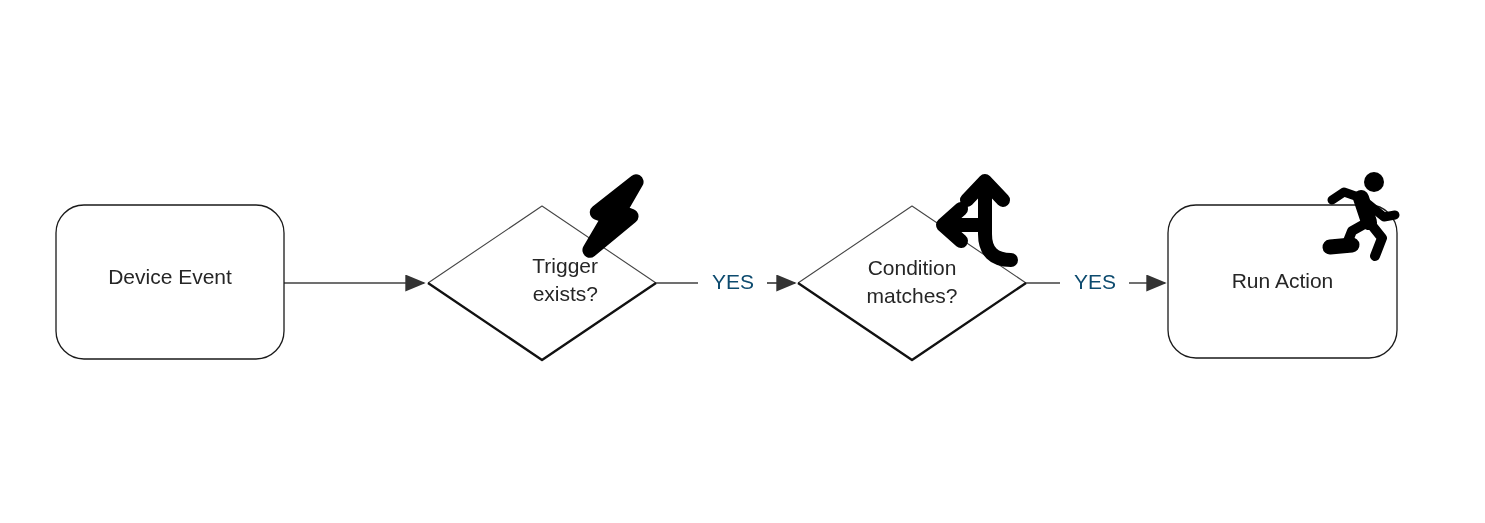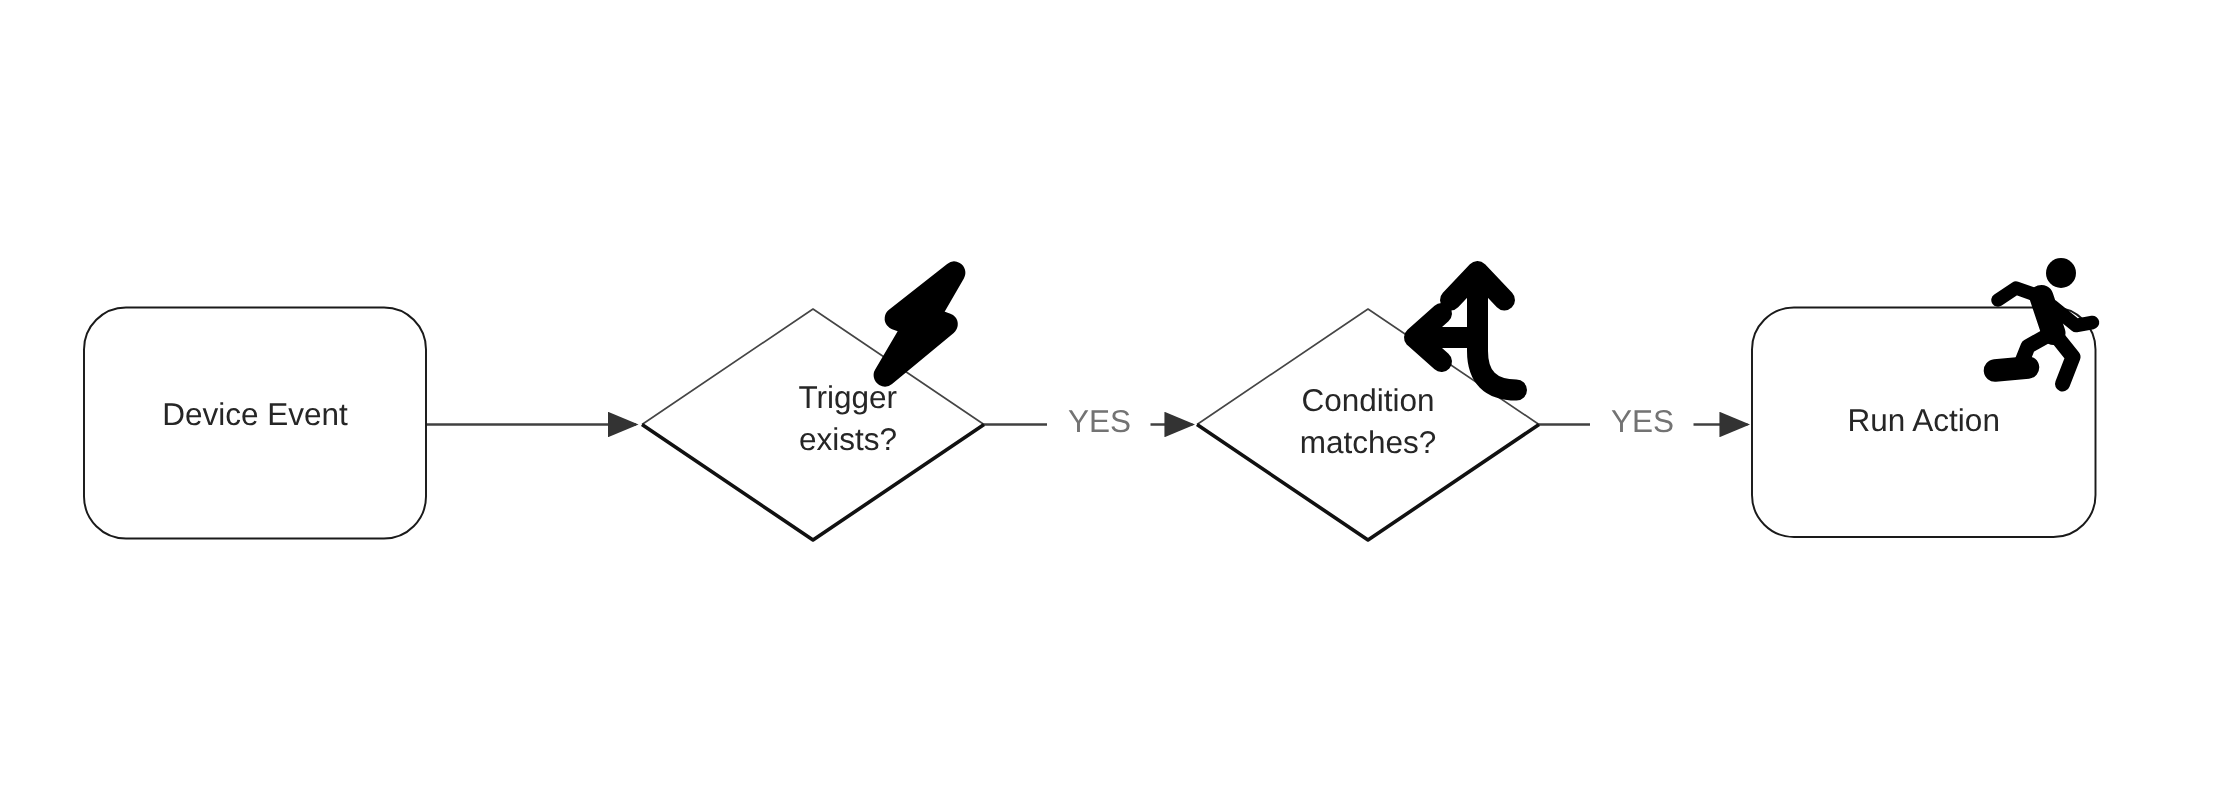--- a/index.html
+++ b/index.html
@@ -29,21 +29,21 @@
     line-height: 1.35;
     color: #262626;
     pointer-events: none;
   }
   .edge-label {
     position: absolute;
     display: flex;
     align-items: center;
     justify-content: center;
     font-size: 21px;
-    color: #737373;
+    color: #0c4a6e;
     background: #ffffff;
     pointer-events: none;
   }
 </style>
 </head>
 <body>
 
 <div class="canvas">
 
   <svg class="diagram" width="1485" height="523" viewBox="0 0 1485 523" xmlns="http://www.w3.org/2000/svg">

